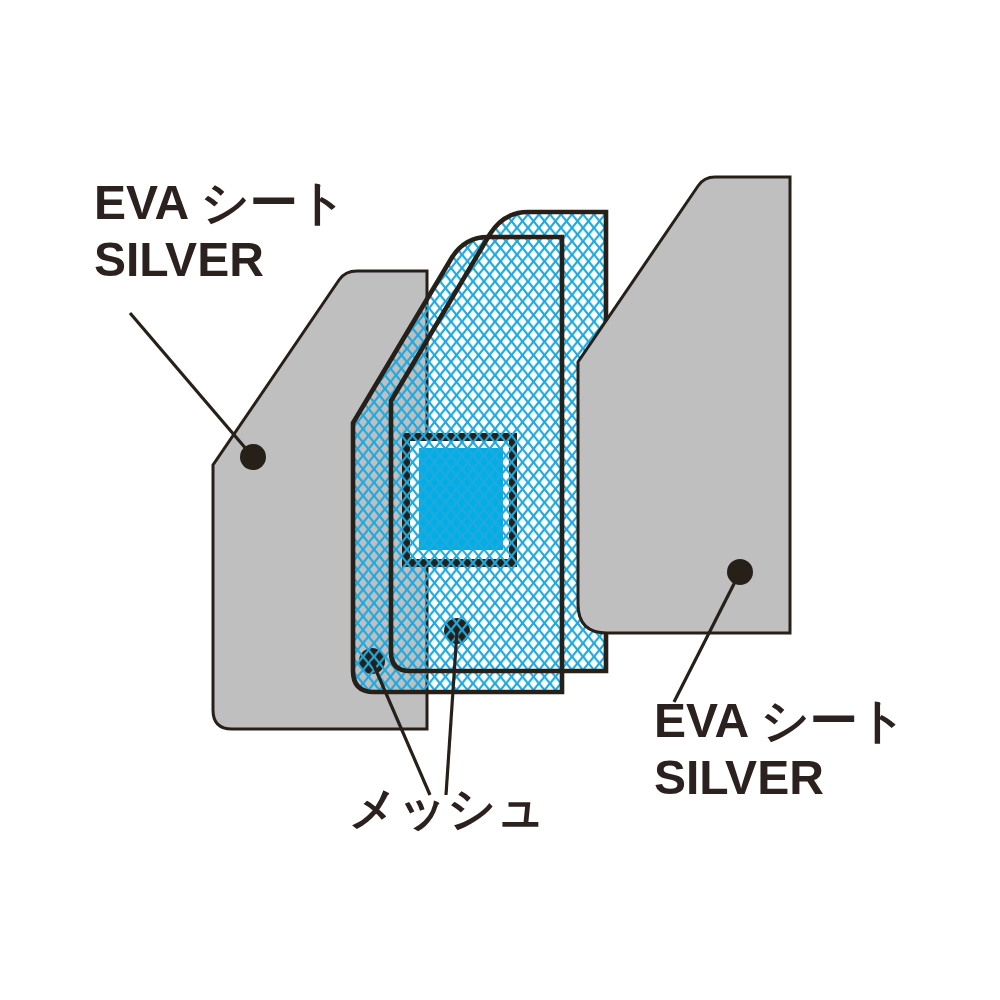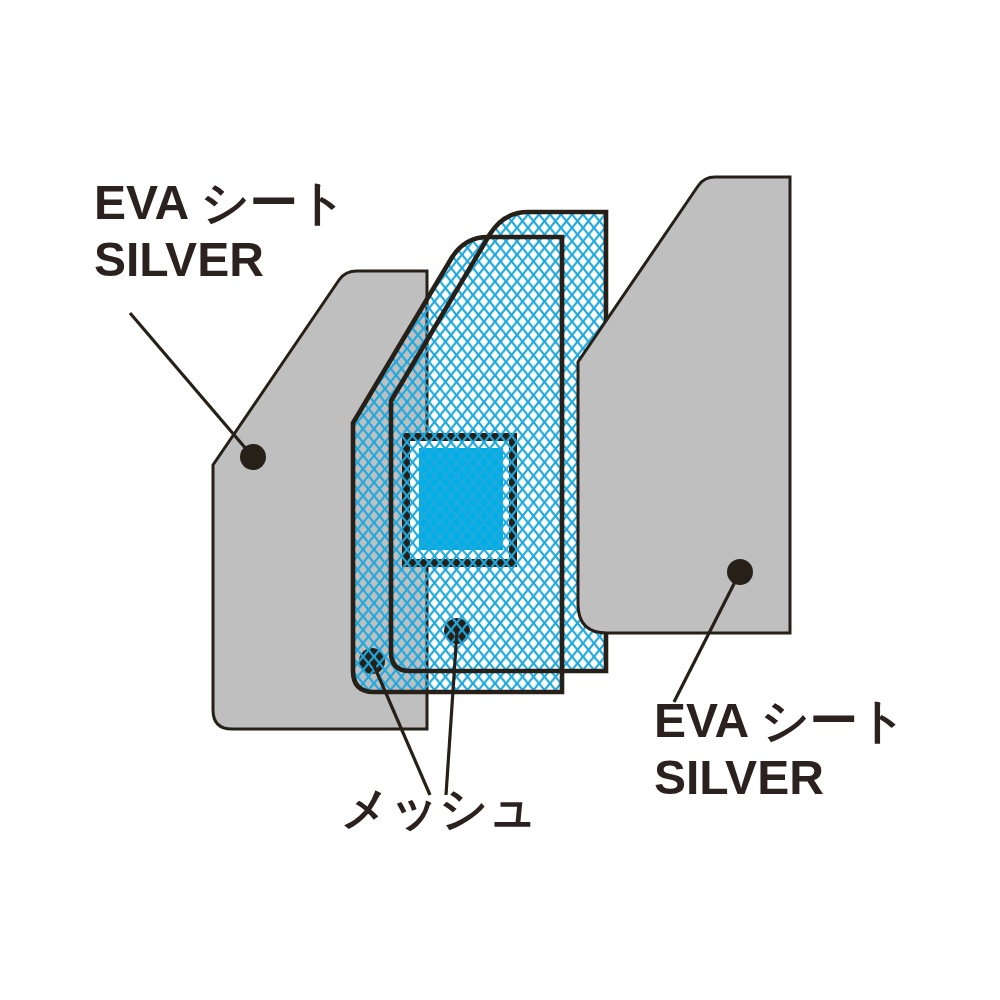--- a/index.html
+++ b/index.html
@@ -33,21 +33,21 @@
     position:absolute;
     color:var(--text);
     font-weight:700;
     font-size:48px;
     line-height:57px;
     letter-spacing:0px;
     white-space:nowrap;
   }
   .label-left{left:94px;top:174px;}
   .label-right{left:654px;top:692px;}
-  .label-mesh{left:341px;top:780px;text-align:right;}
+  .label-mesh{left:349px;top:780px;text-align:right;}
 </style>
 </head>
 <body>
 
 <div class="stage">
 
   <svg width="1000" height="1000" viewBox="0 0 1000 1000">
     <defs>
       <pattern id="meshPattern" width="11" height="13.4" patternUnits="userSpaceOnUse">
         <g>

